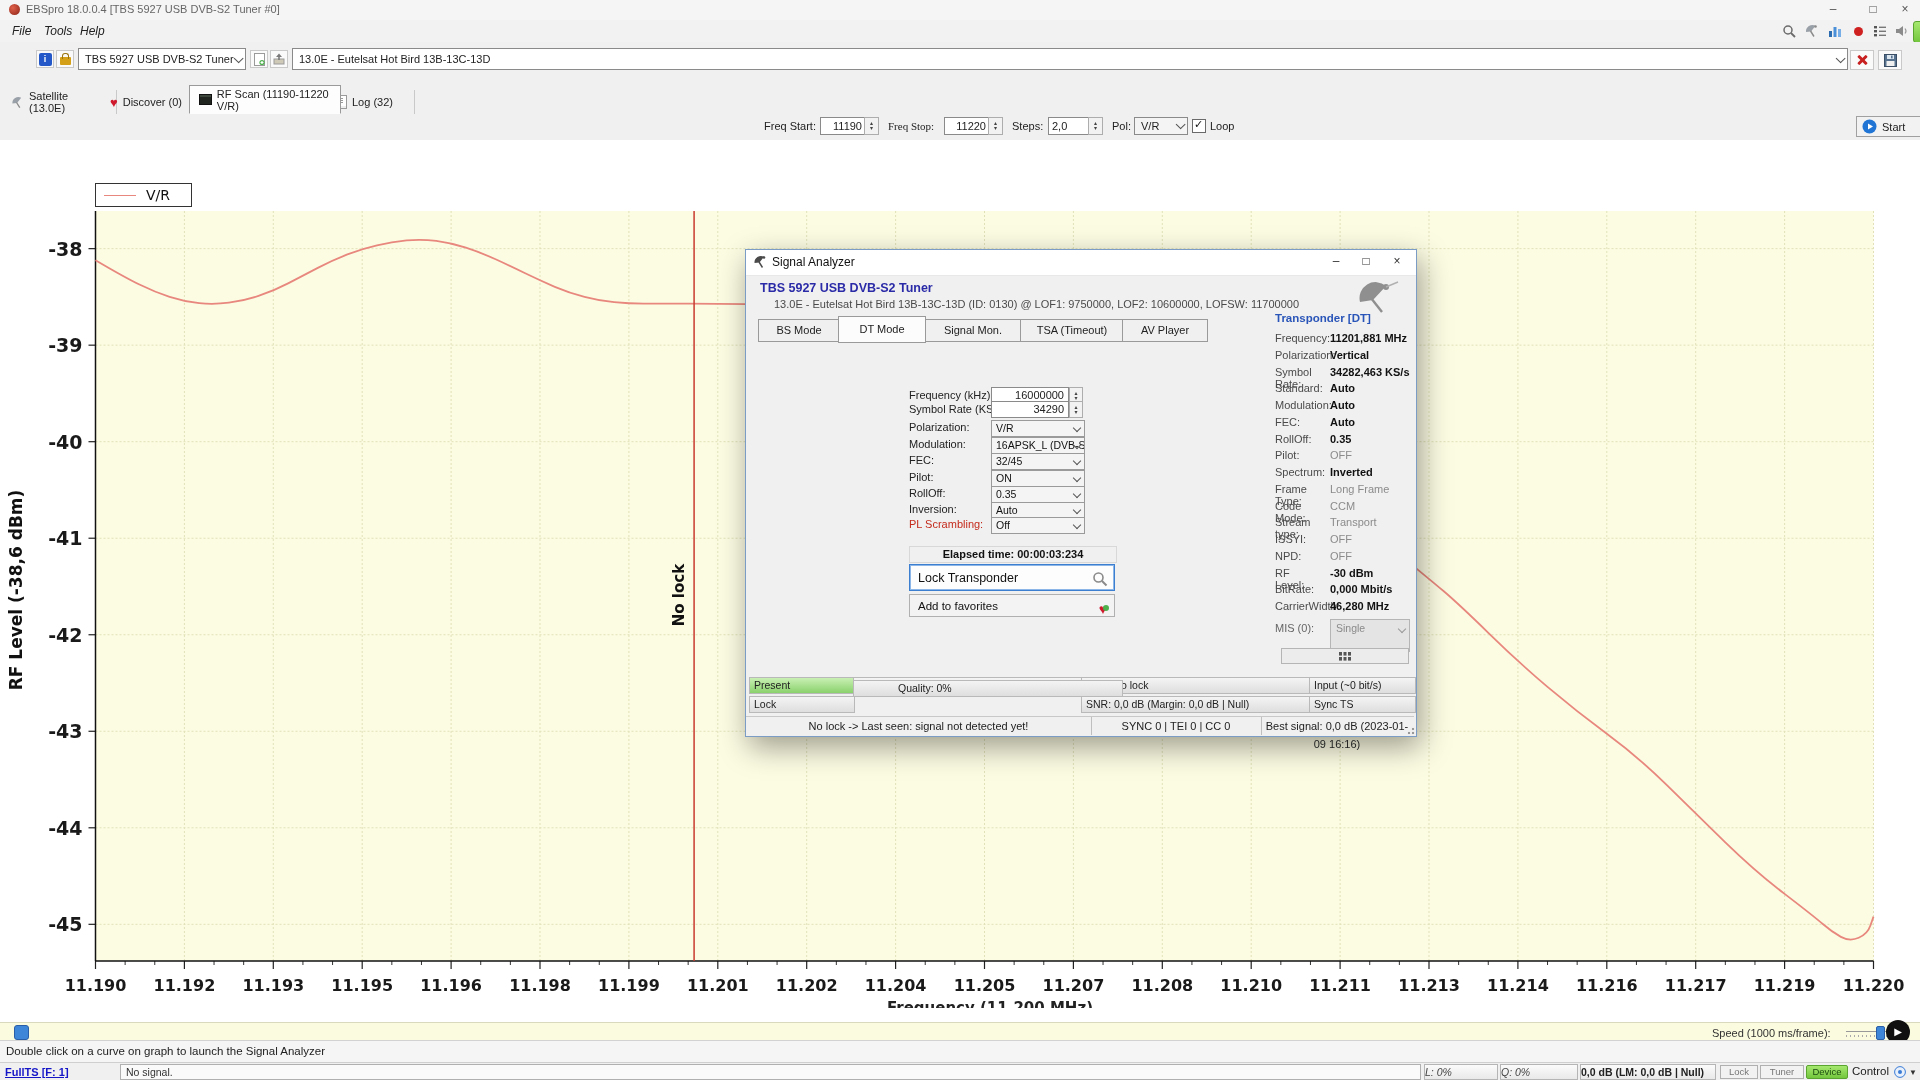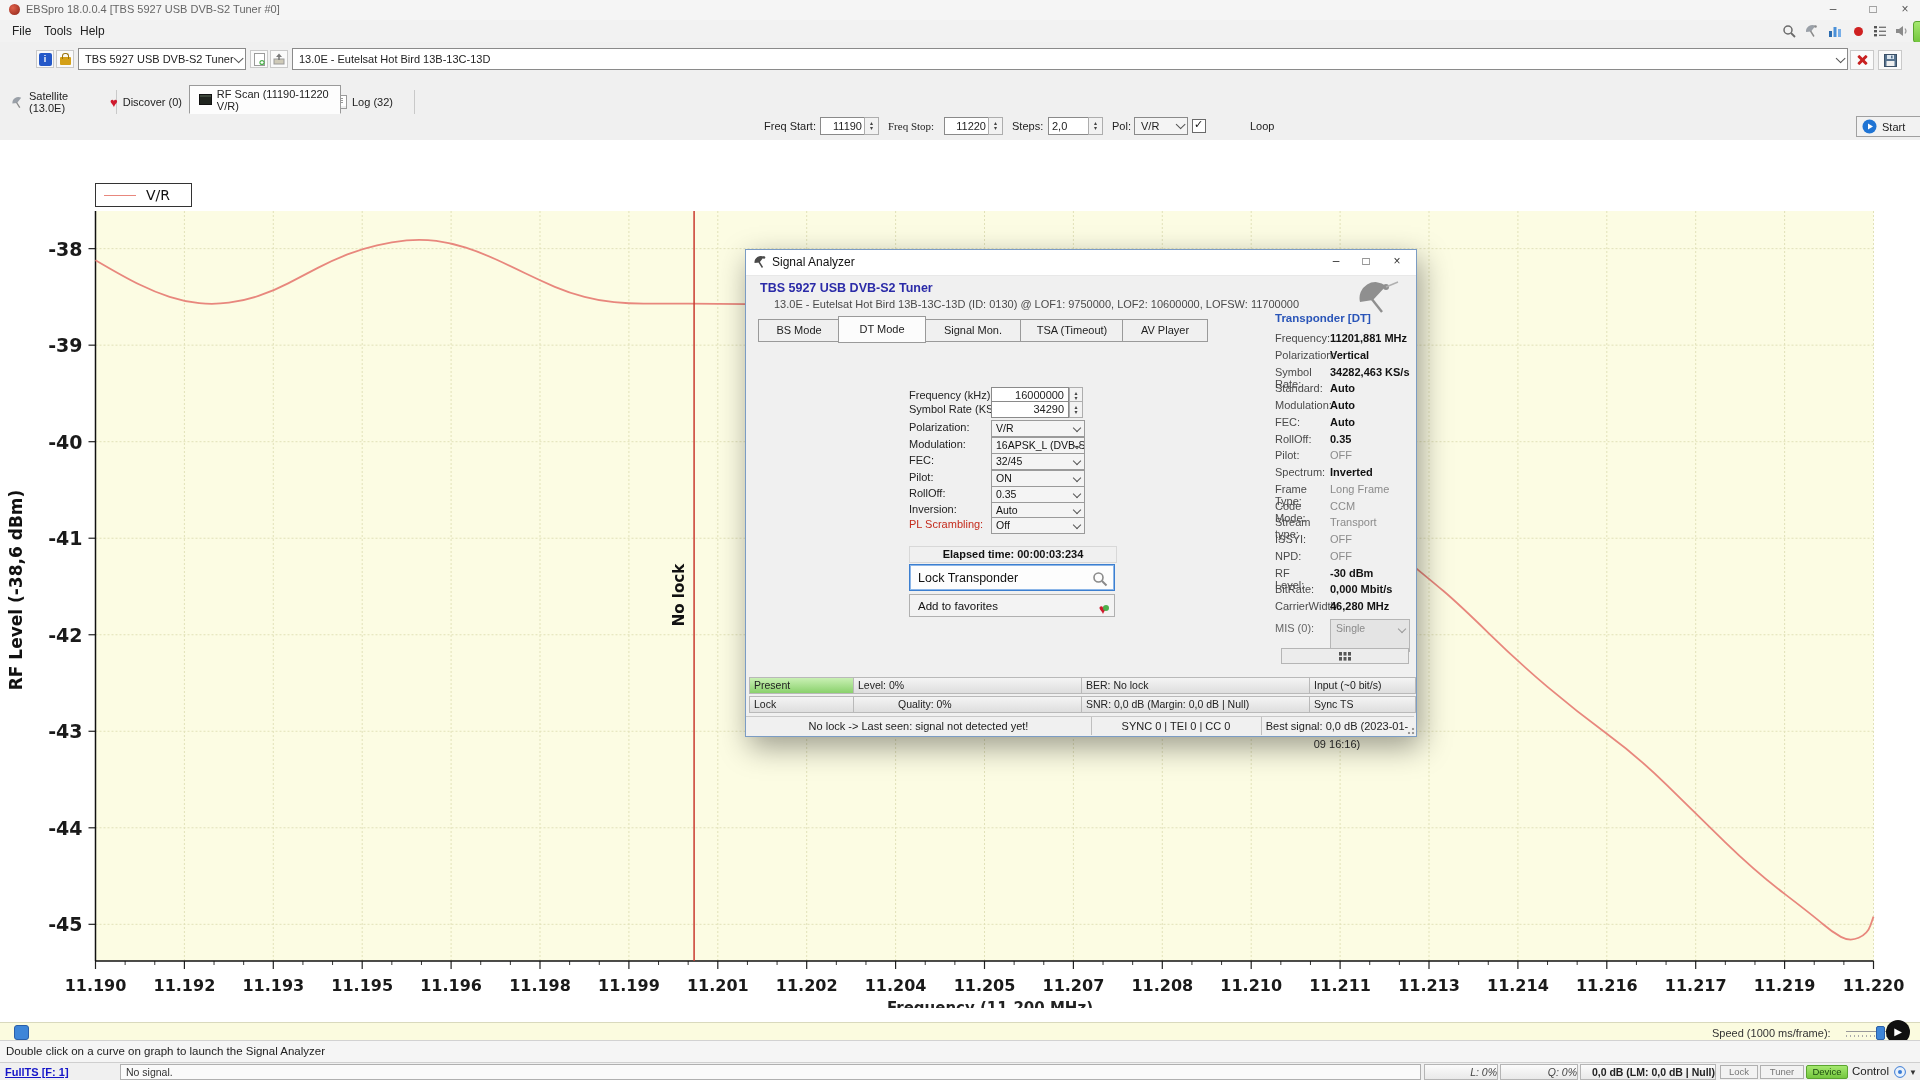--- a/index.html
+++ b/index.html
@@ -5,21 +5,21 @@
   html,body{margin:0;padding:0;background:#444;}
   #app{position:relative;width:1920px;height:1080px;background:#f0f0f0;overflow:hidden;
        font-family:"Liberation Sans",sans-serif;font-size:11px;color:#222;}
   .abs{position:absolute;}
   
   #titlebar{position:absolute;left:0;top:0;width:1920px;height:20px;background:#f5f5f5;border-bottom:1px solid #e3e3e3;}
   #titlebar .ttext{position:absolute;left:26px;top:3px;font-size:11px;color:#666;}
   .appdot{position:absolute;left:9px;top:4px;width:11px;height:11px;border-radius:50%;background:radial-gradient(circle at 35% 35%,#e0604a,#8c2418);}
   .win-btn{position:absolute;top:0;width:30px;height:19px;text-align:center;line-height:18px;font-size:12px;color:#555;}
   #menubar{position:absolute;left:0;top:20px;width:1920px;height:22px;background:#f2f2f2;}
-  .menu-item{position:absolute;top:2px;height:18px;line-height:18px;padding:0 6px;font-size:12px;color:#222;}
+  .menu-item{position:absolute;top:2px;height:18px;line-height:18px;padding:0 6px;font-size:12px;color:#222;font-style:italic;}
   .mi{position:absolute;top:1px;width:22px;height:20px;display:flex;align-items:center;justify-content:center;}
   #toolbar{position:absolute;left:0;top:42px;width:1920px;height:42px;background:#f0f0f0;}
   .tbtn{position:absolute;top:8px;width:16px;height:16px;border:1px solid #c9c9c9;background:#fafafa;display:flex;align-items:center;justify-content:center;}
   .combo{position:absolute;background:#fff;border:1px solid #8a8a8a;height:20px;line-height:20px;font-size:11px;padding-left:6px;}
   .combo .arr{position:absolute;right:5px;top:8px;width:6px;height:6px;border-right:1.4px solid #555;border-bottom:1.4px solid #555;transform:rotate(45deg) translateY(-3px);}
   
   #tabstrip{position:absolute;left:0;top:84px;width:1920px;height:30px;background:#f0f0f0;border-bottom:1px solid #a6a6a6;}
   .tab{position:absolute;bottom:0;height:24px;display:flex;align-items:center;gap:5px;padding:0 9px;font-size:11px;color:#222;border-right:1px solid #c9c9c9;}
   .tab.active{background:#fdfdfd;border:1px solid #9a9a9a;border-bottom:1px solid #fdfdfd;height:27px;z-index:2;}
   .hearticon{color:#cf1a2e;font-size:13px;line-height:11px;}
@@ -46,21 +46,21 @@
   #scrollstrip{position:absolute;left:0;top:1022px;width:1920px;height:18px;background:#fbfbdf;border-top:1px solid #d9d9bd;}
   #scrollthumb{position:absolute;left:14px;top:2px;width:13px;height:13px;border-radius:3px;background:#3e86d8;border:1px solid #2a5fa8;}
   #speedlabel{position:absolute;left:1712px;top:4px;font-size:11px;color:#333;}
   #speedtrack{position:absolute;left:1846px;top:8px;width:42px;height:1px;background:#999;}
   #speedticks{position:absolute;left:1846px;top:12px;width:42px;height:2px;background-image:repeating-linear-gradient(90deg,#aaa 0 1px,transparent 1px 4px);}
   #speedthumb{position:absolute;left:1876px;top:3px;width:7px;height:12px;background:#3e86d8;border:1px solid #2a5fa8;border-radius:2px;}
   #playbtn{position:absolute;left:1886px;top:-3px;width:24px;height:24px;border-radius:50%;background:#101010;color:#fff;text-align:center;line-height:24px;font-size:10px;}
   #hintrow{position:absolute;left:0;top:1040px;width:1920px;height:22px;background:#f5f5f5;border-top:1px solid #d2d2d2;}
   #hintrow span{position:absolute;left:6px;top:4px;font-size:11.5px;color:#222;}
   #statusbar{position:absolute;left:0;top:1062px;width:1920px;height:18px;background:#f0f0f0;border-top:1px solid #cfcfcf;}
-  .sb-cell{position:absolute;top:1px;height:14px;line-height:14px;border:1px solid #b5b5b5;background:linear-gradient(#fbfbfb,#e9e9e9);text-align:right;font-size:10.5px;color:#444;}
+  .sb-cell{position:absolute;top:1px;height:14px;line-height:14px;border:1px solid #b5b5b5;background:linear-gradient(#fbfbfb,#e9e9e9);text-align:left;font-size:10.5px;color:#444;}
   .sb-btn{position:absolute;top:2px;height:12px;line-height:12px;border:1px solid #b0b0b0;background:#f2f2f2;text-align:center;font-size:9.5px;color:#777;}
   #fullts{position:absolute;left:5px;top:3px;font-size:11px;font-weight:bold;color:#1515c8;text-decoration:underline;}
   #msgfield{position:absolute;left:120px;top:1px;width:1294px;height:14px;line-height:14px;border:1px solid #b0b0b0;background:#fafafa;padding-left:5px;font-size:10.5px;color:#333;}
   
   #dialog{position:absolute;left:745px;top:249px;width:670px;height:486px;background:#f0f0f0;border:1px solid #7b9cc4;box-shadow:4px 10px 28px rgba(0,0,0,.38);z-index:50;}
   #dlg-titlebar{position:absolute;left:0;top:0;width:100%;height:25px;background:#fff;border-bottom:1px solid #e8e8e8;}
   #dlg-titlebar .dtitle{position:absolute;left:26px;top:5px;font-size:12px;color:#111;}
   .dwin-btn{position:absolute;top:0;width:30px;height:24px;text-align:center;line-height:23px;font-size:12px;color:#333;}
   #dlg-device{position:absolute;left:14px;top:31px;font-size:12.5px;font-weight:bold;color:#2b2ba8;}
   #dlg-info{position:absolute;left:28px;top:48px;font-size:11px;color:#4a4a4a;}
@@ -247,21 +247,21 @@
     <span class="sblabel" style="left:1012px;">Steps:</span>
     <span class="sbinput" style="left:1048px;width:34px;text-align:left;">2,0</span>
     <span class="spinbtns" style="left:1088px;top:3px;height:16px;">
         <i>▴</i>
         <i>▾</i>
       </span>
     <span class="sblabel" style="left:1112px;">Pol:</span>
     <span class="combo" style="left:1134px;top:3px;width:46px;height:16px;line-height:16px;background:#f4f4f4;">
       <span>V/R</span><span class="arr" style="top:5px;"></span></span>
     <span class="checkbox checked" id="loop-box" style="left:1192px;"></span>
-    <span class="sblabel" style="left:1250px;text-align:right;">Loop</span>
+    <span class="sblabel" style="left:1210px;text-align:right;">Loop</span>
     <span class="abs" style="left:1856px;top:2px;width:66px;height:21px;border:1px solid #a0a0a0;background:#f2f2f2;display:flex;align-items:center;gap:5px;padding-left:5px;box-sizing:border-box;">
       <svg width="15" height="15" viewBox="0 0 15 15">
           <circle cx="7.5" cy="7.5" r="7" fill="#1f74d4"></circle>
           <polygon points="6,4.5 11,7.5 6,10.5" fill="#fff"></polygon>
         </svg>
       <span>Start</span>
       </span>
   </div>
 
   <div id="chart-area">
@@ -644,18 +644,18 @@
       <span class="dbseg" style="left:0;width:345px;">No lock -&gt; Last seen: signal not detected yet!</span>
       <span class="dbseg" style="left:345px;width:170px;">SYNC 0 | TEI 0 | CC 0</span>
       <span class="dbseg" style="left:515px;width:152px;border-right:none;">Best signal: 0,0 dB (2023-01-09 16:16)</span>
     </div>
     <div id="dlg-grip"></div>
   <div class="scell present" style="left: 3px; width: 100px; top: 427px;">Present</div>
       <div class="scell" style="left: 107px; width: 224px; top: 427px;">Level: 0%</div>
       <div class="scell" style="left: 335px; width: 226px; top: 427px;">BER: No lock</div>
       <div class="scell" style="left: 563px; width: 101px; top: 427px;">Input (~0 bit/s)</div>
       <div class="scell" style="left: 3px; width: 100px; top: 446px;">Lock</div>
-      <div class="scell" style="left: 107px; width: 224px; top: 446px; padding-left: 44px;">Quality: 0%</div>
+      <div class="scell" style="left: 107px; width: 224px; top: 430px; padding-left: 44px;">Quality: 0%</div>
       <div class="scell" style="left: 335px; width: 226px; top: 446px;">SNR: 0,0 dB (Margin: 0,0 dB | Null)</div>
       <div class="scell" style="left: 563px; width: 101px; top: 446px;">Sync TS</div>
     </div>
 
 </div>
 
 </body></html>

